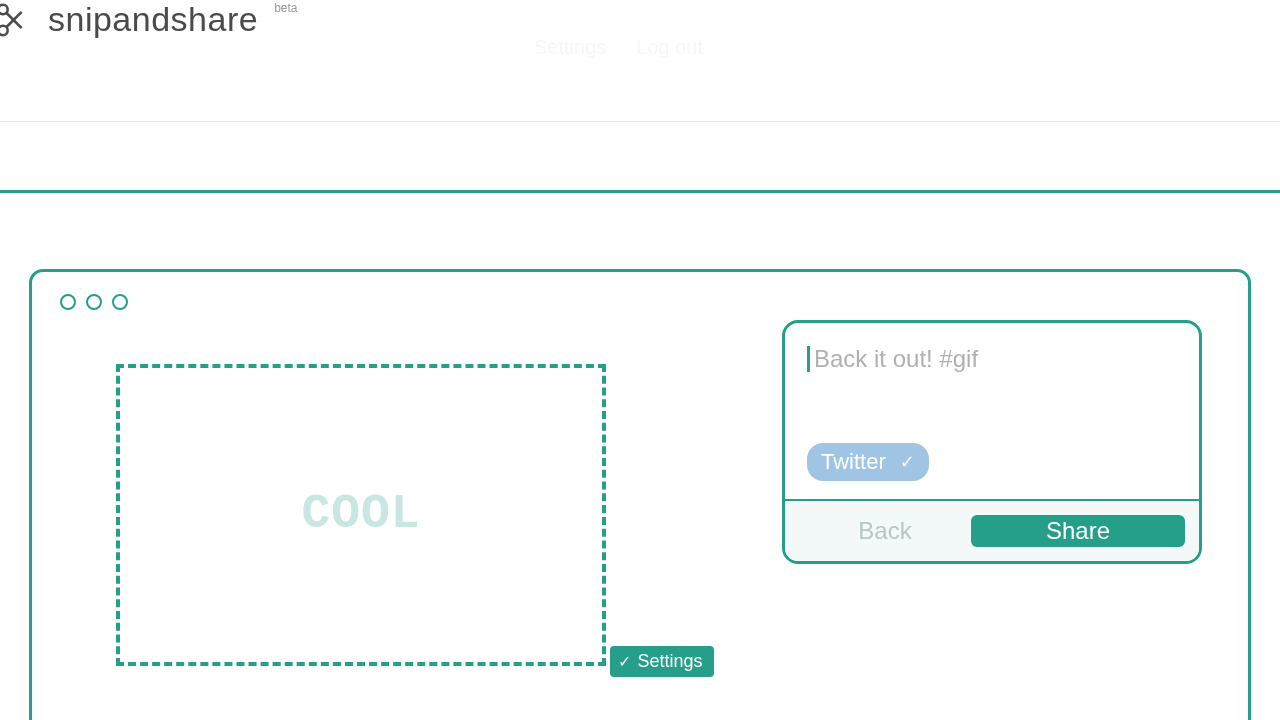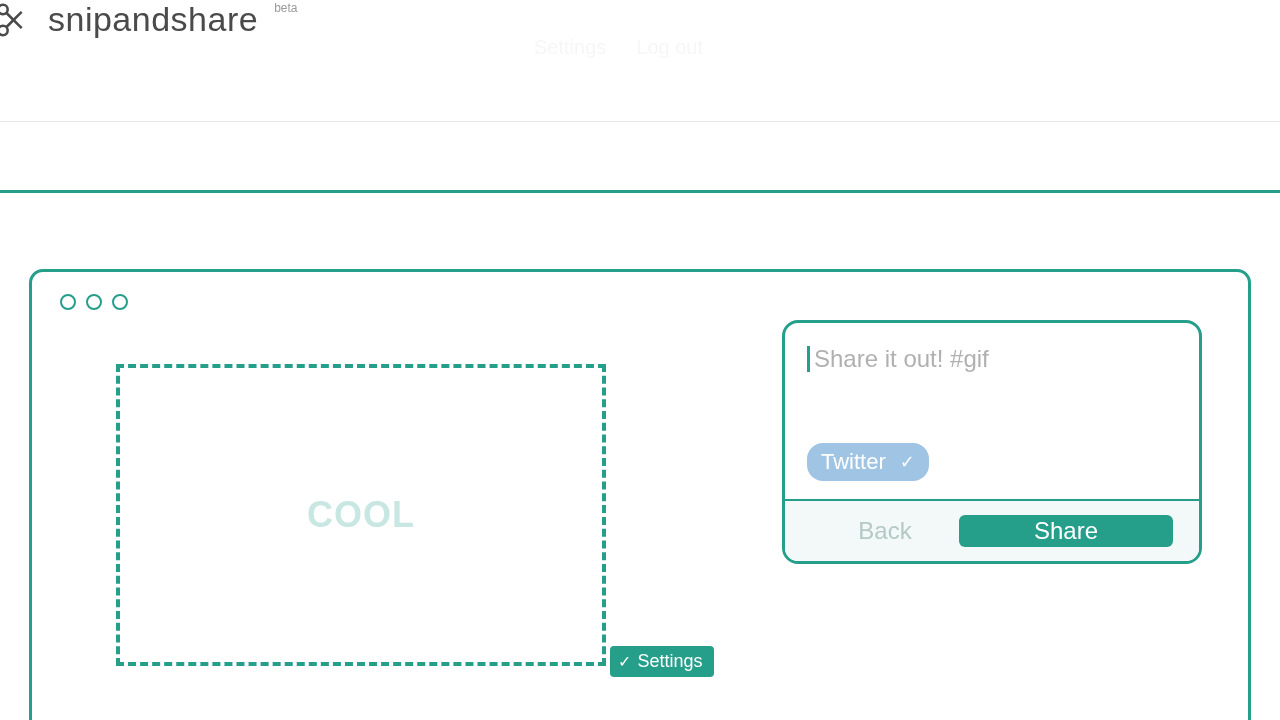--- a/index.html
+++ b/index.html
@@ -81,26 +81,27 @@
     left: 84px;
     top: 92px;
     width: 490px;
     height: 302px;
     border: 4px dashed #259e8a;
     display: flex;
     align-items: center;
     justify-content: center;
   }
   .snip-text {
-    font-size: 36px;
+    font-size: 48px;
     font-weight: 700;
     color: rgba(37,158,138,0.25);
     text-align: center;
     line-height: 1.15;
     letter-spacing: 1px;
+    font-family: Liberation Mono, monospace;
   }
   .snipped-badge {
     position: absolute;
     left: 578px;
     top: 374px;
     background: #259e8a;
     color: #fff;
     font-size: 18px;
     padding: 5px 12px 5px 8px;
     border-radius: 4px;
@@ -158,21 +159,21 @@
     margin-top: 38px;
   }
   .twitter-chip .chk2 { font-size: 18px; }
   
   .share-bottom {
     border-top: 2px solid #259e8a;
     background: #f3f9f8;
     display: flex;
     align-items: center;
     justify-content: space-between;
-    padding: 14px 26px;
+    padding: 14px 14px;
   }
   .back-btn {
     flex: 1;
     text-align: center;
     font-size: 24px;
     color: #b4c9c5;
     background: transparent;
     border: none;
     cursor: pointer;
     font-family: inherit;
@@ -224,21 +225,21 @@
     </div>
   </div>
   <div class="snipped-badge">
     <span class="chk">✓</span>
     <span>Settings</span>
   </div>
 
   <div class="share-panel">
     <div class="share-top">
       <div class="caption-input">
-        <span class="cursor-bar"></span><span>Share it out! #gif</span>
+        <span class="cursor-bar"></span><span>Back it out! #gif</span>
       </div>
       <div class="twitter-chip">
         <span>Twitter</span>
         <span class="chk2">✓</span>
       </div>
     </div>
     <div class="share-bottom">
       <button class="back-btn">Back</button>
       <button class="share-btn">Share</button>
     </div>

